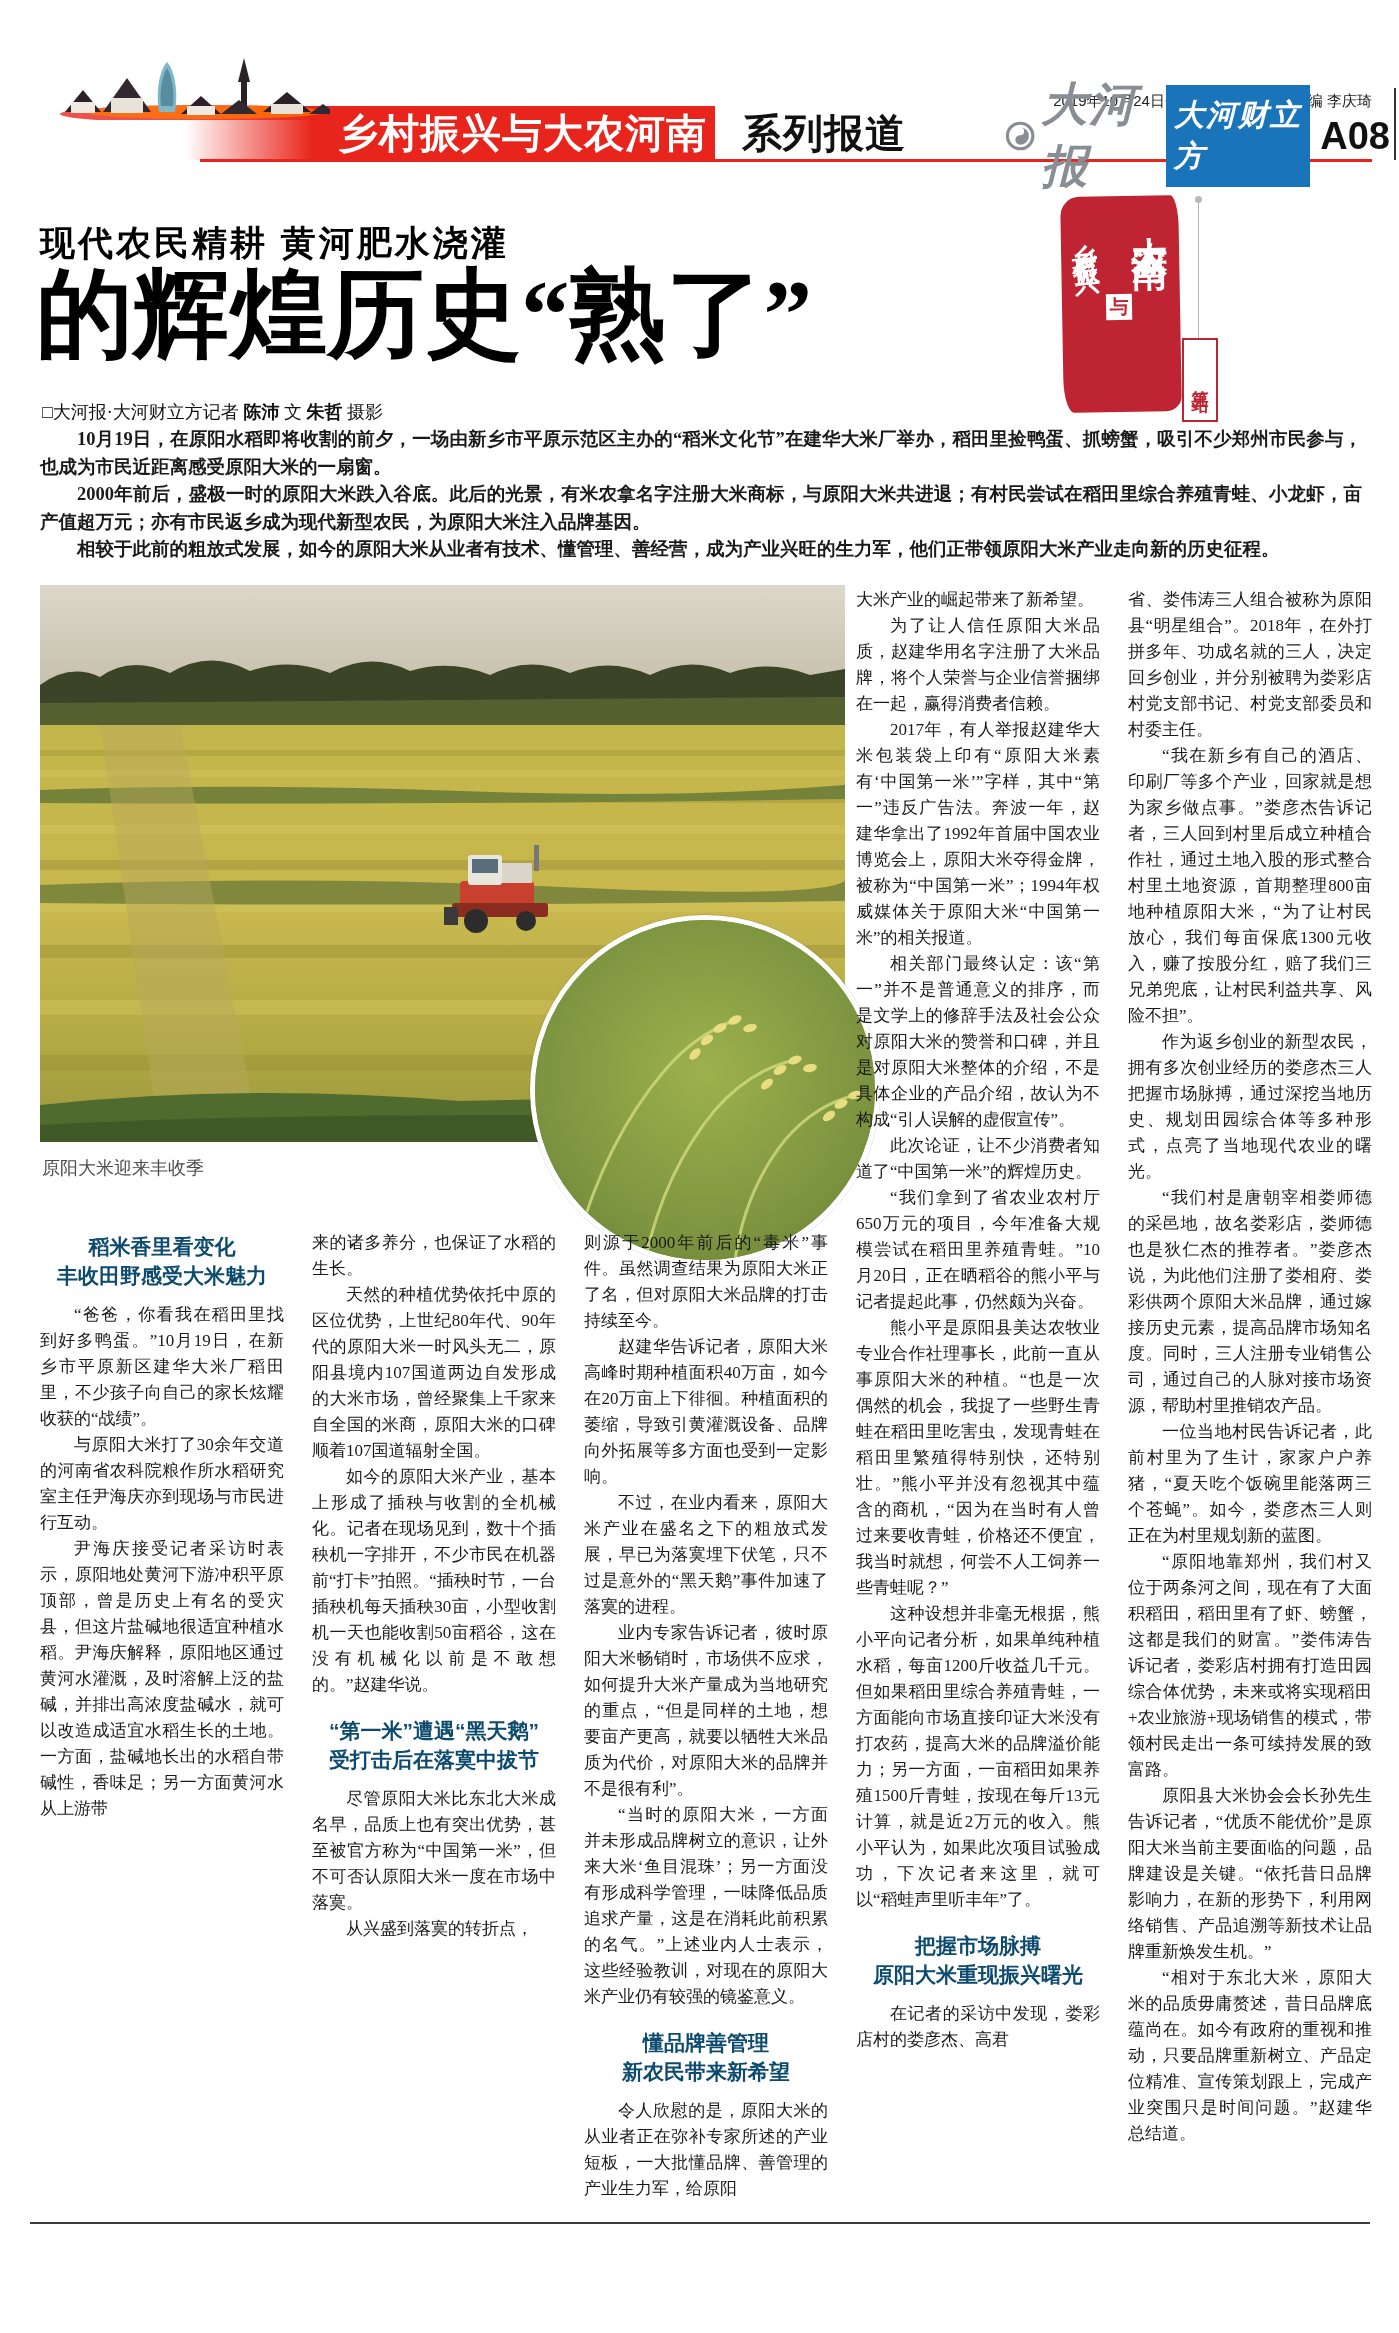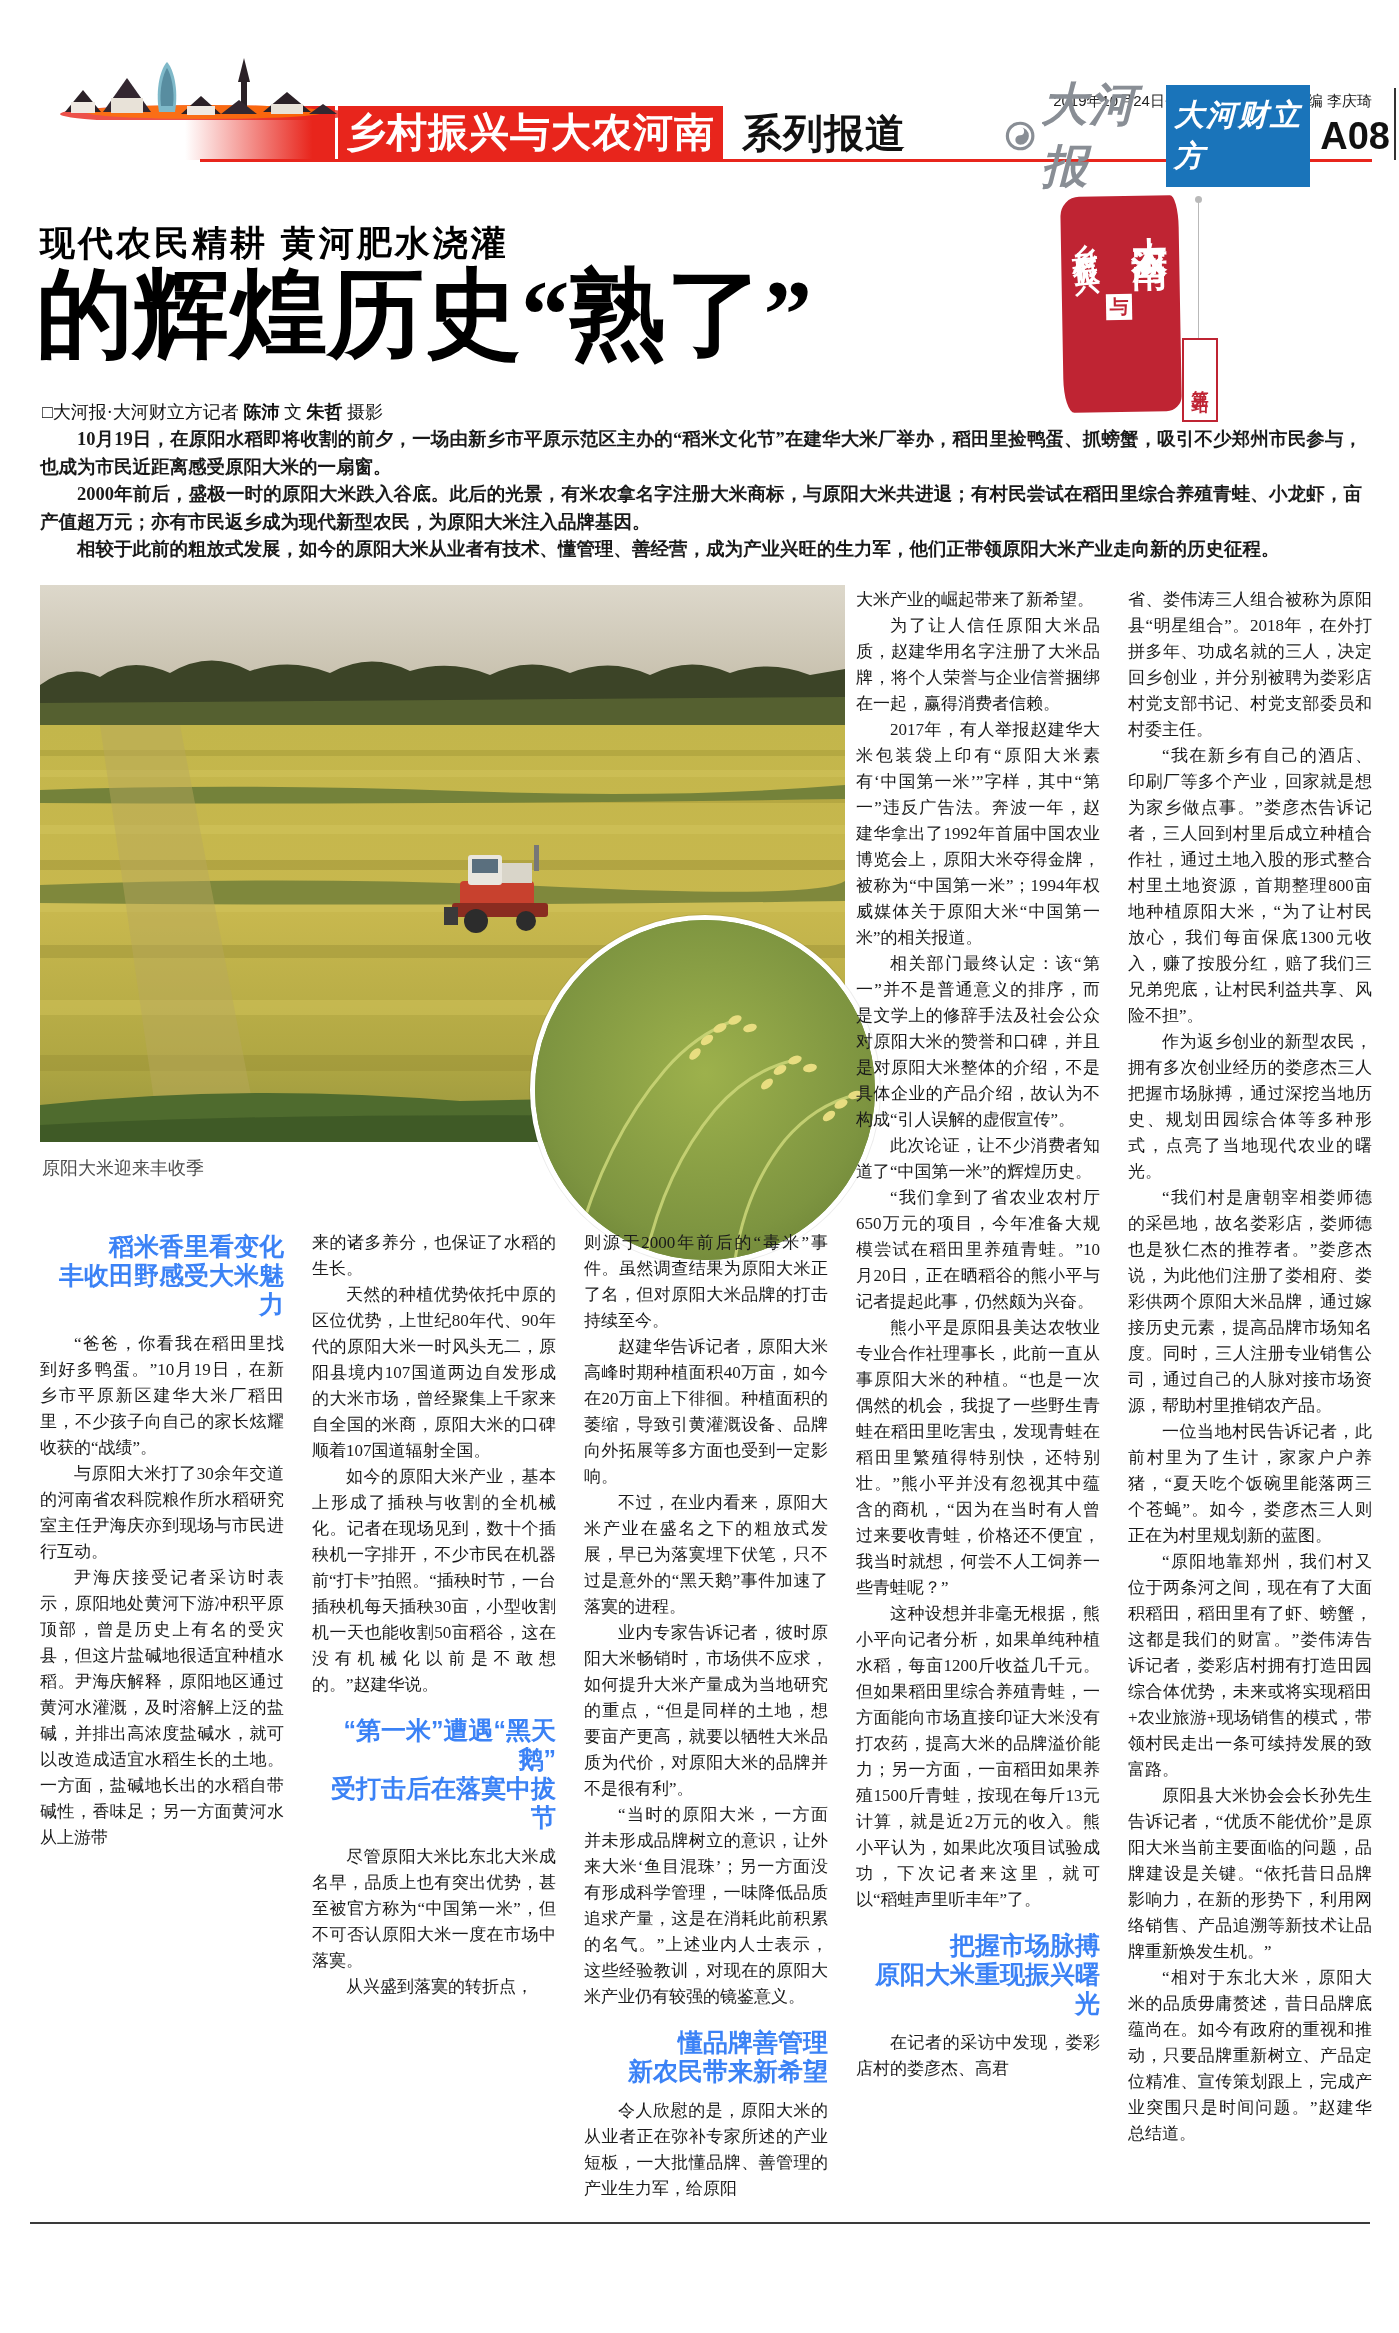--- a/index.html
+++ b/index.html
@@ -1,22 +1,22 @@
 <!DOCTYPE html>
 <html><head>
 <meta charset="utf-8">
 <style>
   html,body{margin:0;padding:0;background:#e9e9e9;}
   .page{position:relative;width:1399px;height:2333px;background:#ffffff;margin:0 auto;overflow:hidden;
         font-family:"Liberation Serif","DejaVu Serif",serif;color:#1a1a1a;}
   
   .banner-glow{position:absolute;left:185px;top:106px;width:150px;height:54px;
         background:linear-gradient(90deg,rgba(232,37,28,0),#e8251c 85%);}
-  .banner-red{position:absolute;left:330px;top:106px;height:54px;display:flex;align-items:flex-end;
-        background:#e8251c;padding:0 8px;margin-left:8px;}
+  .banner-red{position:absolute;left:330px;top:106px;height:54px;display:flex;align-items:center;
+        background:#e8251c;padding:0 8px;}
   .banner-red span{color:#fff;font-family:"Liberation Sans","DejaVu Sans",sans-serif;
         font-weight:900;font-size:40px;letter-spacing:1px;}
   .banner-black{position:absolute;left:742px;top:106px;height:54px;display:flex;align-items:center;}
   .banner-black span{color:#111;font-family:"Liberation Sans","DejaVu Sans",sans-serif;
         font-weight:900;font-size:40px;letter-spacing:1px;text-align:center;}
   .red-rule{position:absolute;left:200px;top:159px;width:1172px;height:3px;background:#e8251c;}
   .village{position:absolute;left:55px;top:40px;}
   .date-line{position:absolute;left:1000px;top:92px;width:372px;text-align:right;
         font-family:"Liberation Sans","DejaVu Sans",sans-serif;font-size:15px;color:#222;}
   .brand-row{position:absolute;left:1005px;top:112px;width:385px;height:48px;display:flex;align-items:center;}
@@ -53,22 +53,22 @@
   .lede p{margin:0;text-indent:2em;}
   
   .photo{position:absolute;left:40px;top:585px;width:805px;height:557px;overflow:hidden;background:#b7ab45;}
   .caption{position:absolute;left:42px;top:1156px;font-size:18px;color:#4d4d4d;}
   .inset-circle{position:absolute;left:530px;top:915px;width:340px;height:340px;border-radius:50%;
         border:5px solid #fff;overflow:hidden;background:#6f8c34;box-shadow:0 0 0 1px rgba(0,0,0,.08);}
   
   .col{position:absolute;width:244px;font-size:17px;line-height:26px;text-align:justify;overflow:hidden;}
   .col p{margin:0;text-indent:2em;}
   .col p.cont{text-indent:0;}
-  .subhead{font-family:"Liberation Sans","DejaVu Sans",sans-serif;font-weight:900;font-size:25px;
-        line-height:29px;text-align:right;text-indent:0;margin:18px 0 12px 0;color:#3b82f6;}
+  .subhead{font-family:"Liberation Sans","DejaVu Sans",sans-serif;font-weight:900;font-size:21px;
+        line-height:29px;text-align:center;text-indent:0;margin:18px 0 12px 0;color:#0c4a6e;}
   .subhead.first{margin-top:2px;}
   .col-a{left:40px;top:1230px;height:982px;}
   .col-b{left:312px;top:1230px;height:982px;}
   .col-c{left:584px;top:1230px;height:982px;}
   .col-d{left:856px;top:587px;height:1625px;}
   .col-e{left:1128px;top:587px;height:1625px;}
   .bottom-rule{position:absolute;left:30px;top:2222px;width:1340px;height:2px;background:#3a3a3a;}
 </style>
 </head>
 <body>

